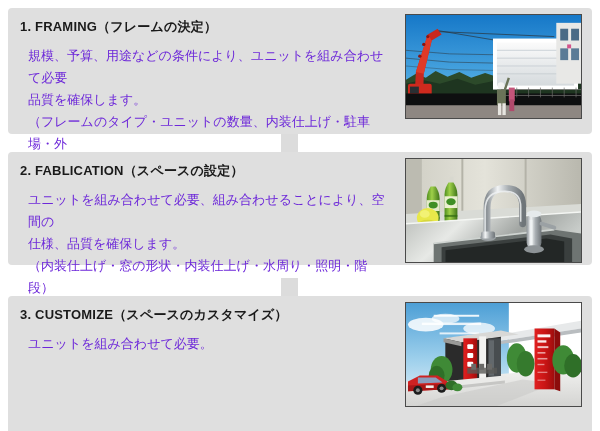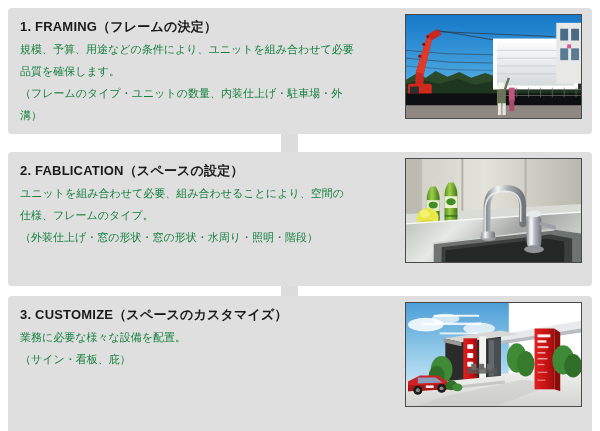--- a/index.html
+++ b/index.html
@@ -39,21 +39,21 @@
   .panel {
     position: absolute;
     left: 8px;
     width: 584px;
     background: #dfdfdf;
     border-radius: 4px;
     box-sizing: border-box;
     z-index: 2;
   }
   .panel.p1 { top: 8px;   height: 126px; }
-  .panel.p2 { top: 152px; height: 134px; }
+  .panel.p2 { top: 152px; height: 113px; }
   .panel.p3 { top: 296px; height: 152px; }
 
   .panel-inner {
     position: relative;
     width: 100%;
     height: 100%;
   }
 
   
   .text-col {
@@ -65,24 +65,24 @@
   .step-title {
     font-size: 13px;
     font-weight: bold;
     color: #1a1a1a;
     line-height: 21px;
     letter-spacing: 0.2px;
     margin: 0 0 1px 0;
     white-space: nowrap;
   }
   .step-body {
-    font-size: 11px;
-    color: #15803d;
+    font-size: 13px;
+    color: #6d28d9;
     line-height: 22px;
-    margin: 0;
+    margin: 8px;
   }
   .step-body .ln { display: block; }
 
   
   .thumb {
     position: absolute;
     left: 397px;
     top: 6px;
     width: 177px;
     height: 105px;
@@ -180,22 +180,22 @@
       </div>
     </div>
   </div>
 
   <div class="panel p2">
     <div class="panel-inner">
       <div class="text-col">
         <div class="step-title">2. FABLICATION（スペースの設定）</div>
         <div class="step-body">
           <span class="ln">ユニットを組み合わせて必要、組み合わせることにより、空間の</span>
-          <span class="ln">仕様、フレームのタイプ。</span>
-          <span class="ln">（外装仕上げ・窓の形状・窓の形状・水周り・照明・階段）</span>
+          <span class="ln">仕様、品質を確保します。</span>
+          <span class="ln">（内装仕上げ・窓の形状・内装仕上げ・水周り・照明・階段）</span>
         </div>
       </div>
 
       <div class="thumb">
         <svg viewBox="0 0 177 105" preserveAspectRatio="none">
           <defs>
             <linearGradient id="wall2" x1="0" y1="0" x2="1" y2="0">
               <stop offset="0%" stop-color="#cfcec4"></stop>
               <stop offset="45%" stop-color="#e4e3da"></stop>
               <stop offset="100%" stop-color="#b9b8ae"></stop>
@@ -268,22 +268,21 @@
         </svg>
       </div>
     </div>
   </div>
 
   <div class="panel p3">
     <div class="panel-inner">
       <div class="text-col">
         <div class="step-title">3. CUSTOMIZE（スペースのカスタマイズ）</div>
         <div class="step-body">
-          <span class="ln">業務に必要な様々な設備を配置。</span>
-          <span class="ln">（サイン・看板、庇）</span>
+          <span class="ln">ユニットを組み合わせて必要。</span>
         </div>
       </div>
 
       <div class="thumb">
         <svg viewBox="0 0 177 105" preserveAspectRatio="none">
           <defs>
             <linearGradient id="sky3" x1="0" y1="0" x2="0" y2="1">
               <stop offset="0%" stop-color="#4d9fd6"></stop>
               <stop offset="55%" stop-color="#9ed0ec"></stop>
               <stop offset="100%" stop-color="#e8f2f8"></stop>

